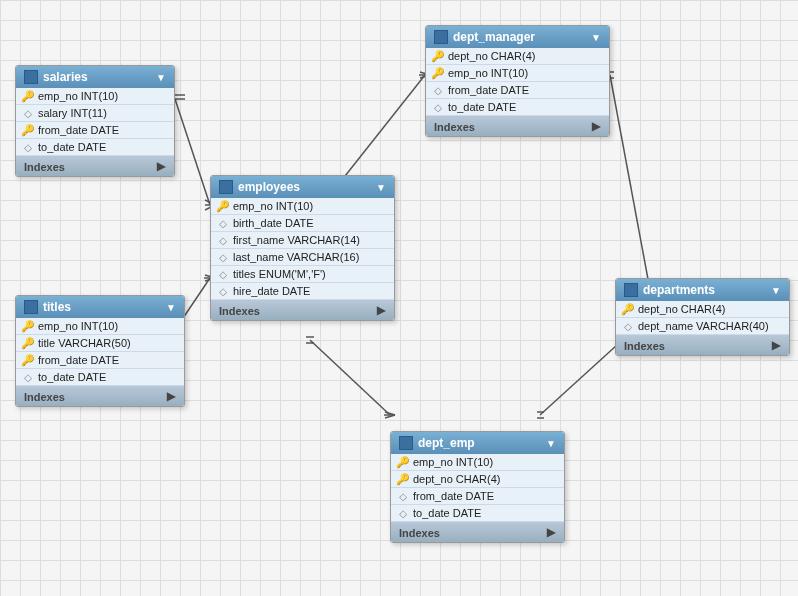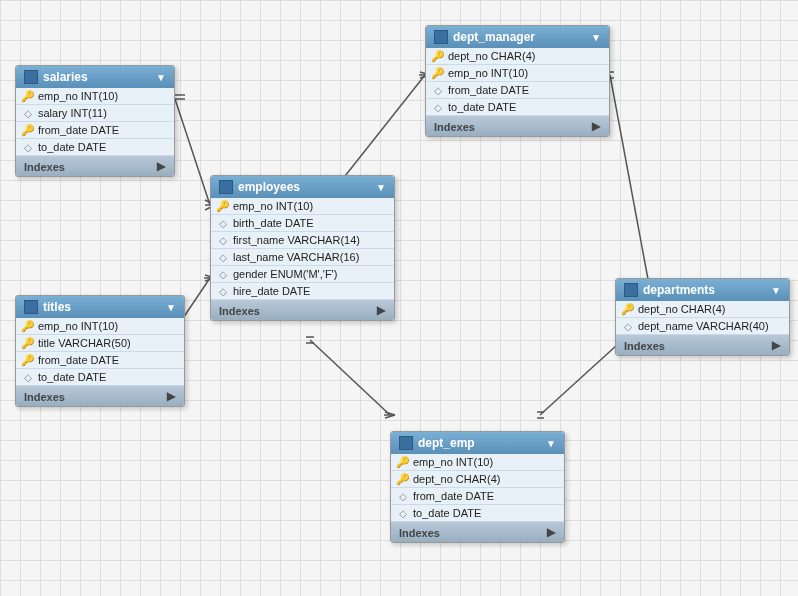--- a/index.html
+++ b/index.html
@@ -266,21 +266,21 @@
       <div class="field-row">
         <span class="field-icon diamond-icon">◇</span>
         <span class="field-text">first_name VARCHAR(14)</span>
       </div>
       <div class="field-row">
         <span class="field-icon diamond-icon">◇</span>
         <span class="field-text">last_name VARCHAR(16)</span>
       </div>
       <div class="field-row">
         <span class="field-icon diamond-icon">◇</span>
-        <span class="field-text">gender ENUM('M','F')</span>
+        <span class="field-text">titles ENUM('M','F')</span>
       </div>
       <div class="field-row">
         <span class="field-icon diamond-icon">◇</span>
         <span class="field-text">hire_date DATE</span>
       </div>
     </div>
     <div class="table-footer">
       <span class="footer-text">Indexes</span>
       <span class="footer-arrow">▶</span>
     </div>

